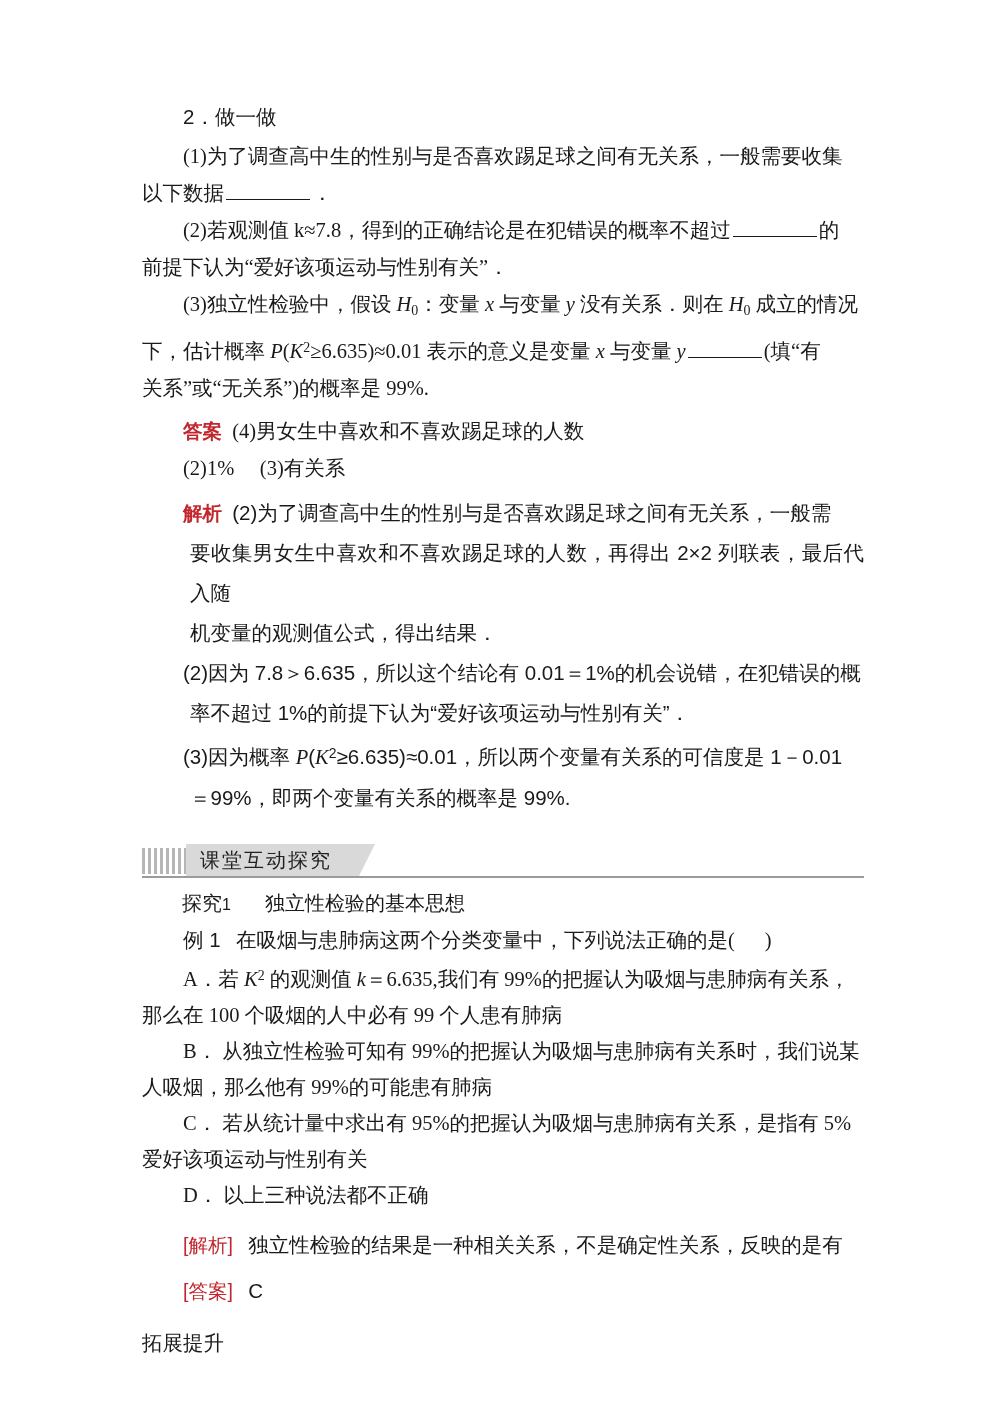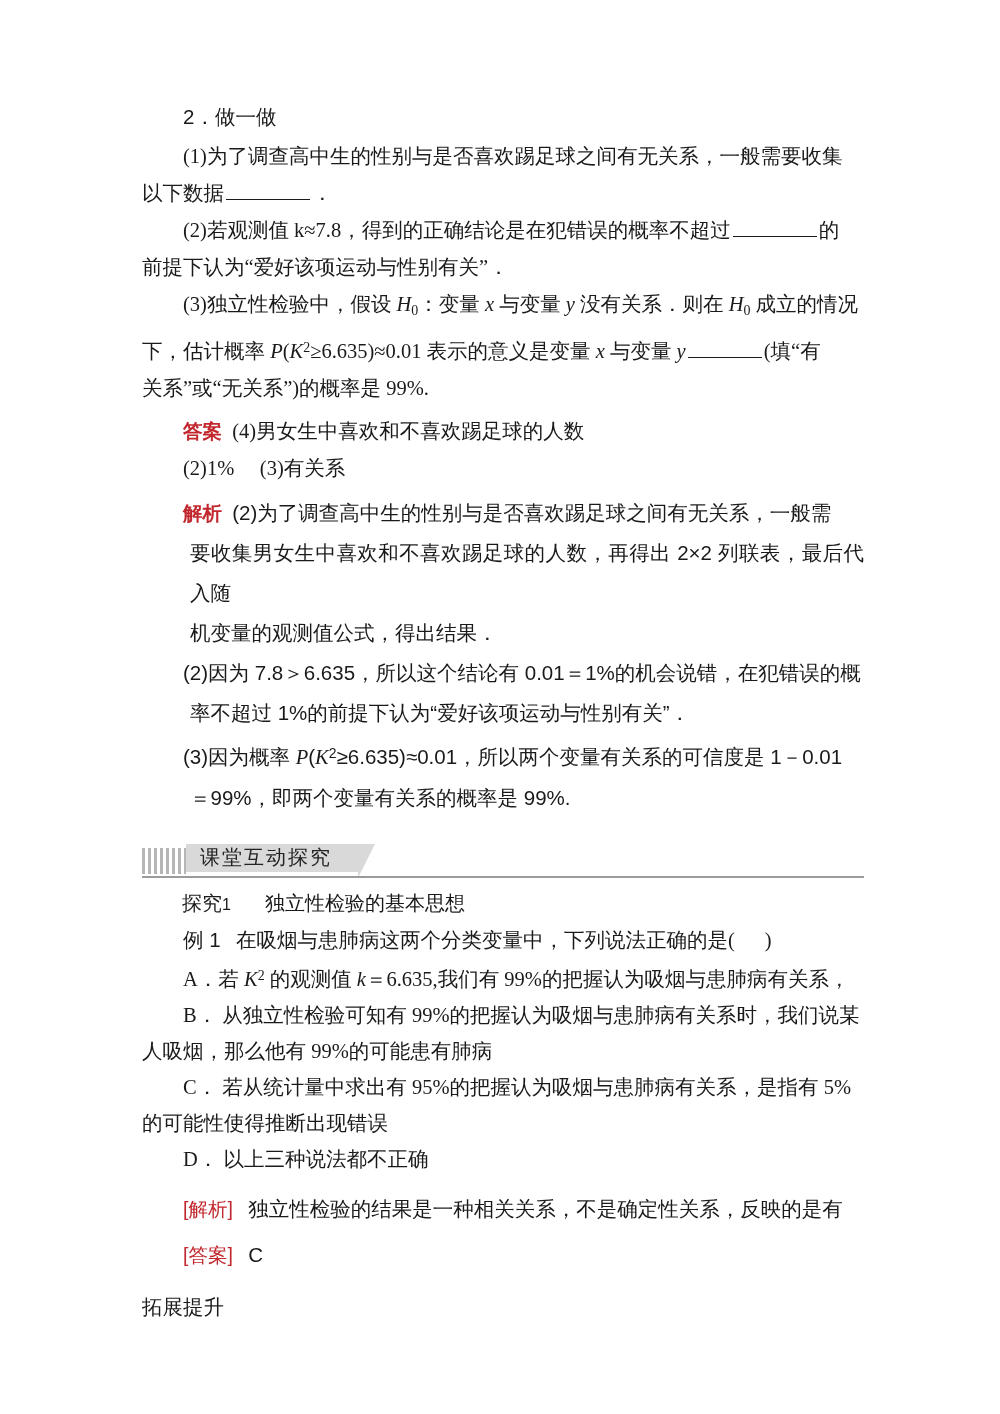--- a/index.html
+++ b/index.html
@@ -93,21 +93,21 @@
     left: 0; top: 4px;
     width: 44px; height: 26px;
     background:
       repeating-linear-gradient(90deg,
         #b6b6b6 0px, #b6b6b6 3px,
         #ffffff 3px, #ffffff 6px);
   }
   .banner-tab {
     position: absolute;
     left: 44px; top: 0px;
-    height: 28px;
+    height: 34px;
     background: #d9d9d9;
     padding: 0 26px 0 14px;
     display: flex;
     align-items: center;
     font-family: "Liberation Sans", sans-serif;
     font-size: 20px;
     letter-spacing: 2px;
     color: #222;
   }
   .banner-tab:after {
@@ -194,26 +194,27 @@
       <div class="banner-hatch"></div>
       <div class="banner-tab">课堂互动探究</div>
       <div class="banner-rule"></div>
     </div>
 
     <p class="explore-head"><span class="tag">探究</span><span class="tag" style="font-size:0.8em;">1</span><span class="title">独立性检验的基本思想</span></p>
 
     <p class="example-line"><span class="sansblk">例 1</span><span>&nbsp;&nbsp;&nbsp;</span><span>在吸烟与患肺病这两个分类变量中，下列说法正确的是(</span><span class="paren-blank"></span><span>)</span></p>
 
     <p class="choice"><span>A．</span><span>若 </span><span class="ital">K</span><sup>2</sup><span> 的观测值 </span><span class="ital">k</span><span>＝6.635,我们有 99%的把握认为吸烟与患肺病有关系，</span></p>
+    <p class="choice-cont"><span>那么在 100 个吸烟的人中必有 99 个人患有肺病</span></p>
 
     <p class="choice"><span>B．</span><span>&nbsp;</span><span>从独立性检验可知有 99%的把握认为吸烟与患肺病有关系时，我们说某</span></p>
     <p class="choice-cont"><span>人吸烟，那么他有 99%的可能患有肺病</span></p>
 
     <p class="choice"><span>C．</span><span>&nbsp;</span><span>若从统计量中求出有  95%的把握认为吸烟与患肺病有关系，是指有  5%</span></p>
-    <p class="choice-cont"><span>的可能性使得推断出现错误</span></p>
+    <p class="choice-cont"><span>爱好该项运动与性别有关</span></p>
 
     <p class="choice"><span>D．</span><span>&nbsp;</span><span>以上三种说法都不正确</span></p>
 
     <div class="gap-m"></div>
 
     <p class="sol-block"><span class="label-red-bracket">[解析]</span><span>&nbsp;&nbsp;&nbsp;</span><span class="sansblk">独立性检验的结果是一种相关关系，不是确定性关系，反映的是有</span></p>
 
     <div class="gap-s"></div>
 
     <p class="ans-block"><span class="label-red-bracket">[答案]</span><span>&nbsp;&nbsp;&nbsp;</span><span class="sansblk">C</span></p>

